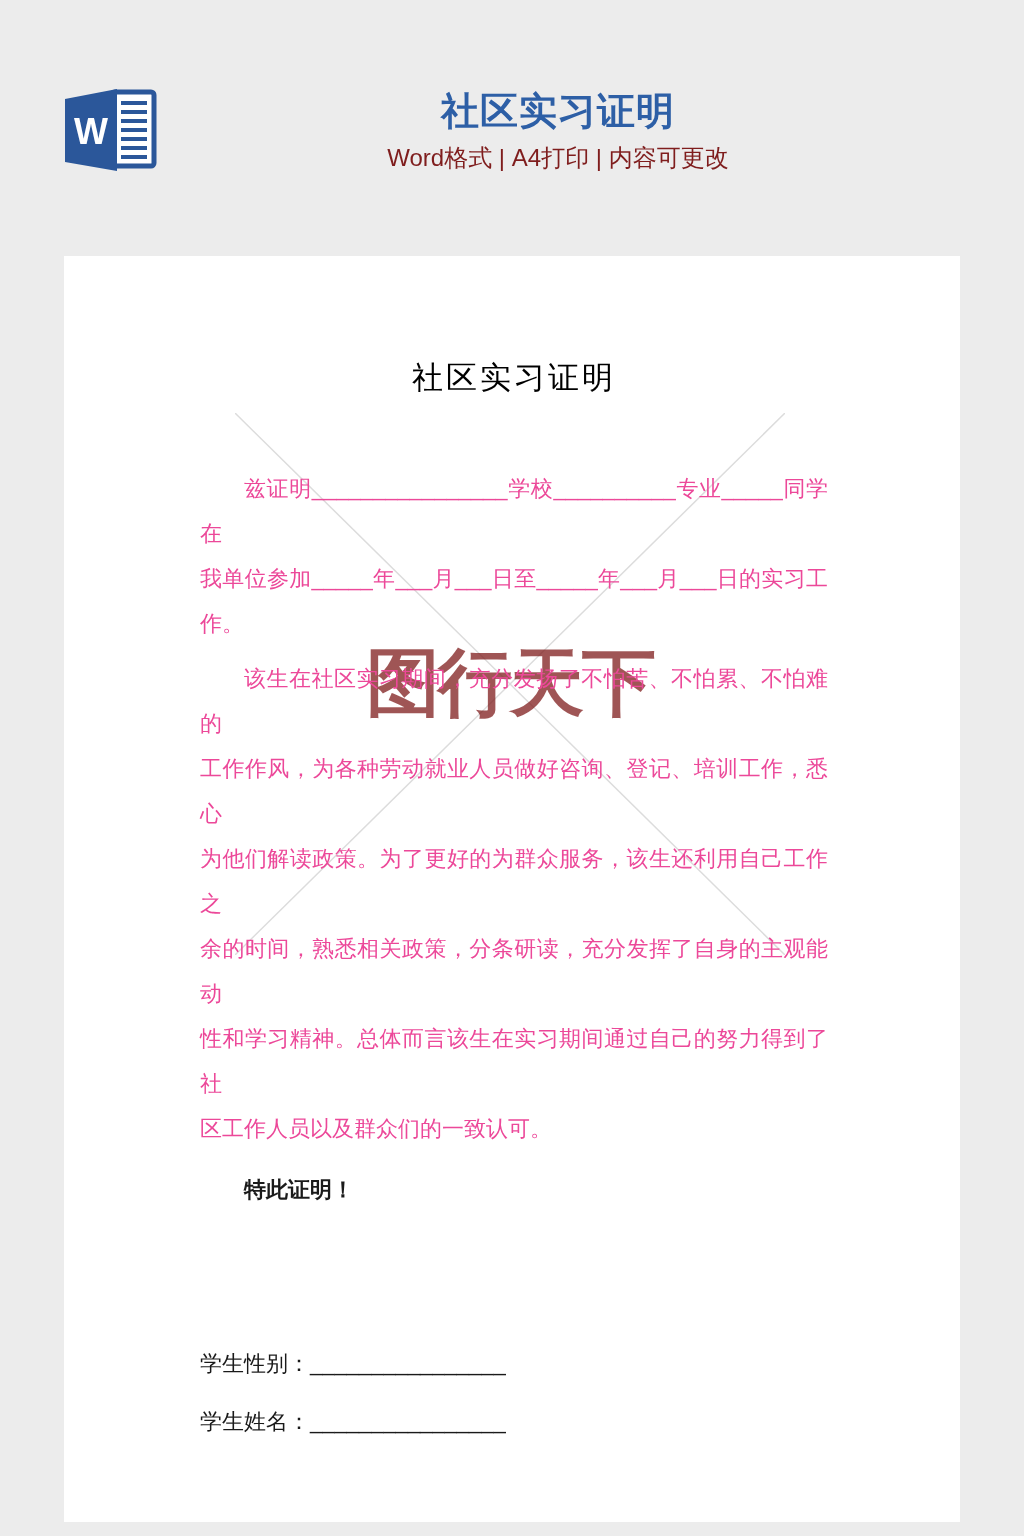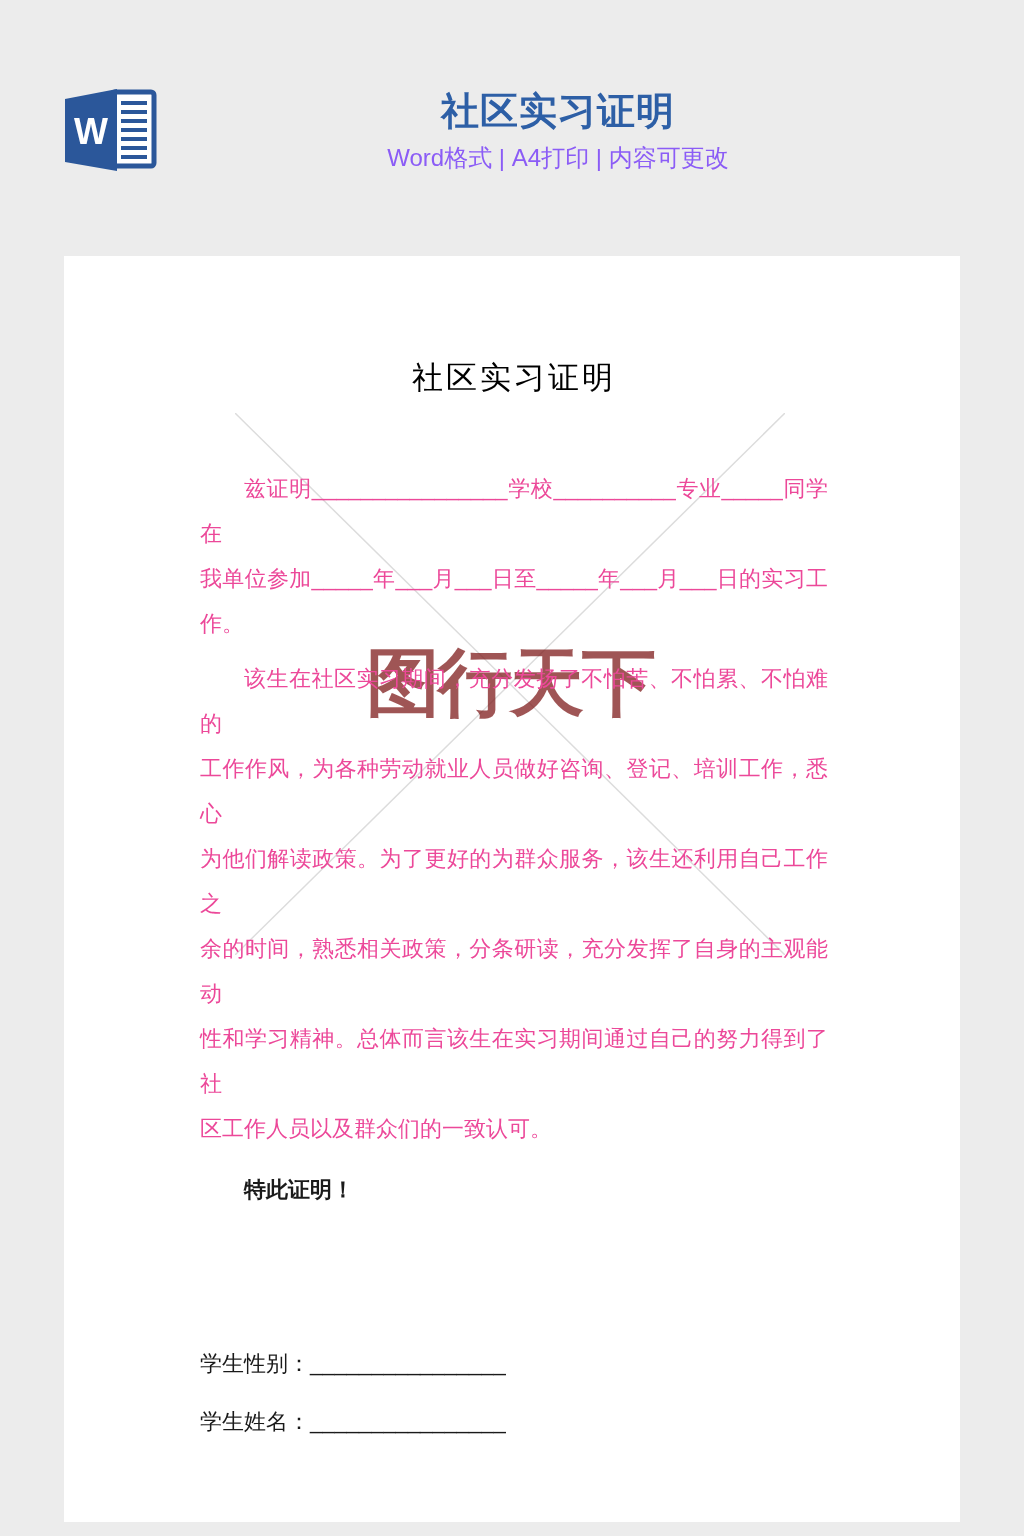--- a/index.html
+++ b/index.html
@@ -12,21 +12,21 @@
   }
   
   .header { position:relative; padding-top:88px; }
   .word-icon { position:absolute; left:58px; top:86px; width:102px; height:88px; }
   .header-text { text-align:center; padding-left:92px; }
   .header-title {
     font-size:38px; font-weight:700; color:#2d5fa6; line-height:46px;
     letter-spacing:1px;
   }
   .header-subtitle {
-    margin-top:9px; font-size:24px; color:#8b5cf6; line-height:30px;
+    margin-top:9px; font-size:24px; color:#7f1d1d; line-height:30px;
   }
   
   .page {
     position:relative; width:896px; height:1266px;
     margin:83px auto 0; background:#ffffff; overflow:hidden;
   }
   .content { position:relative; padding:100px 132px 0 136px; z-index:2; }
   .doc-title {
     text-align:center; font-size:31px; font-weight:500; color:#000;
     line-height:44px; letter-spacing:3px; margin-bottom:66px;

